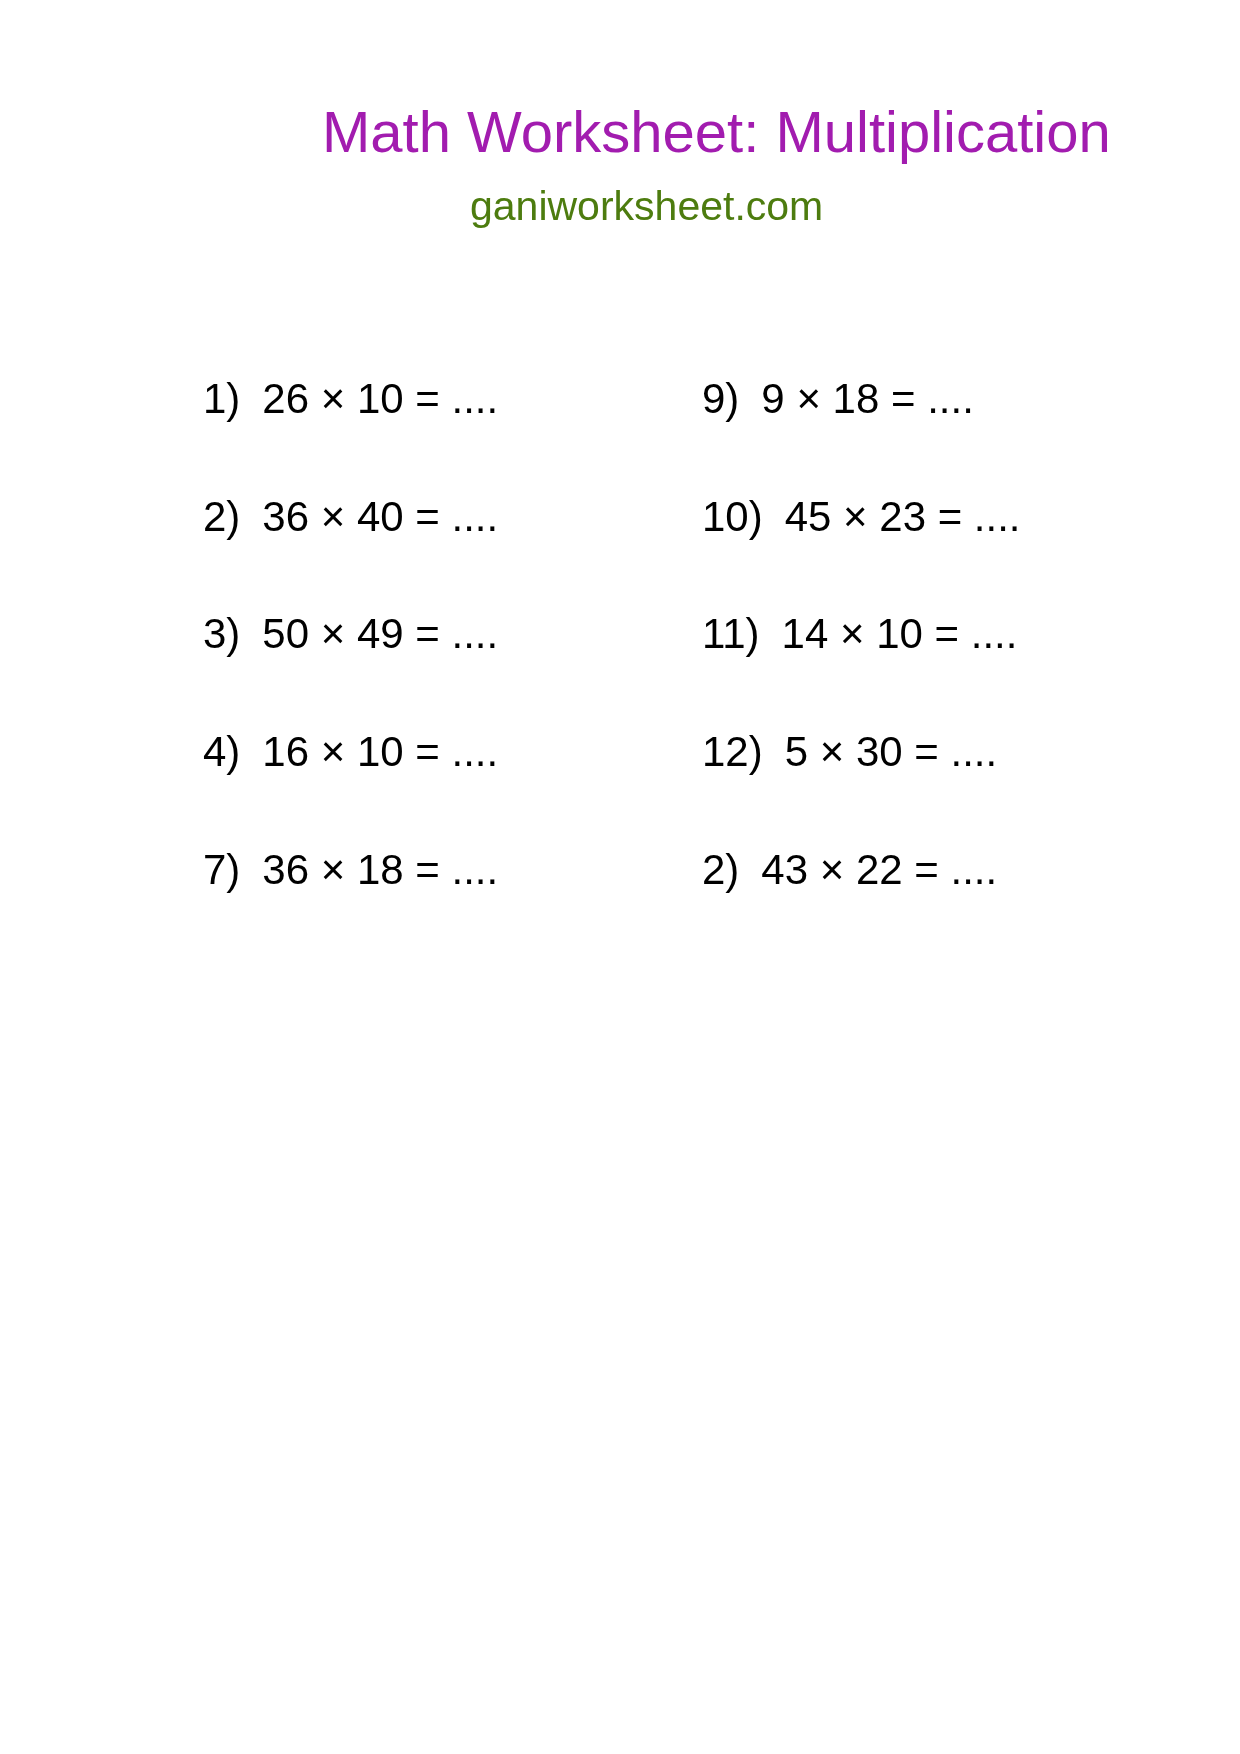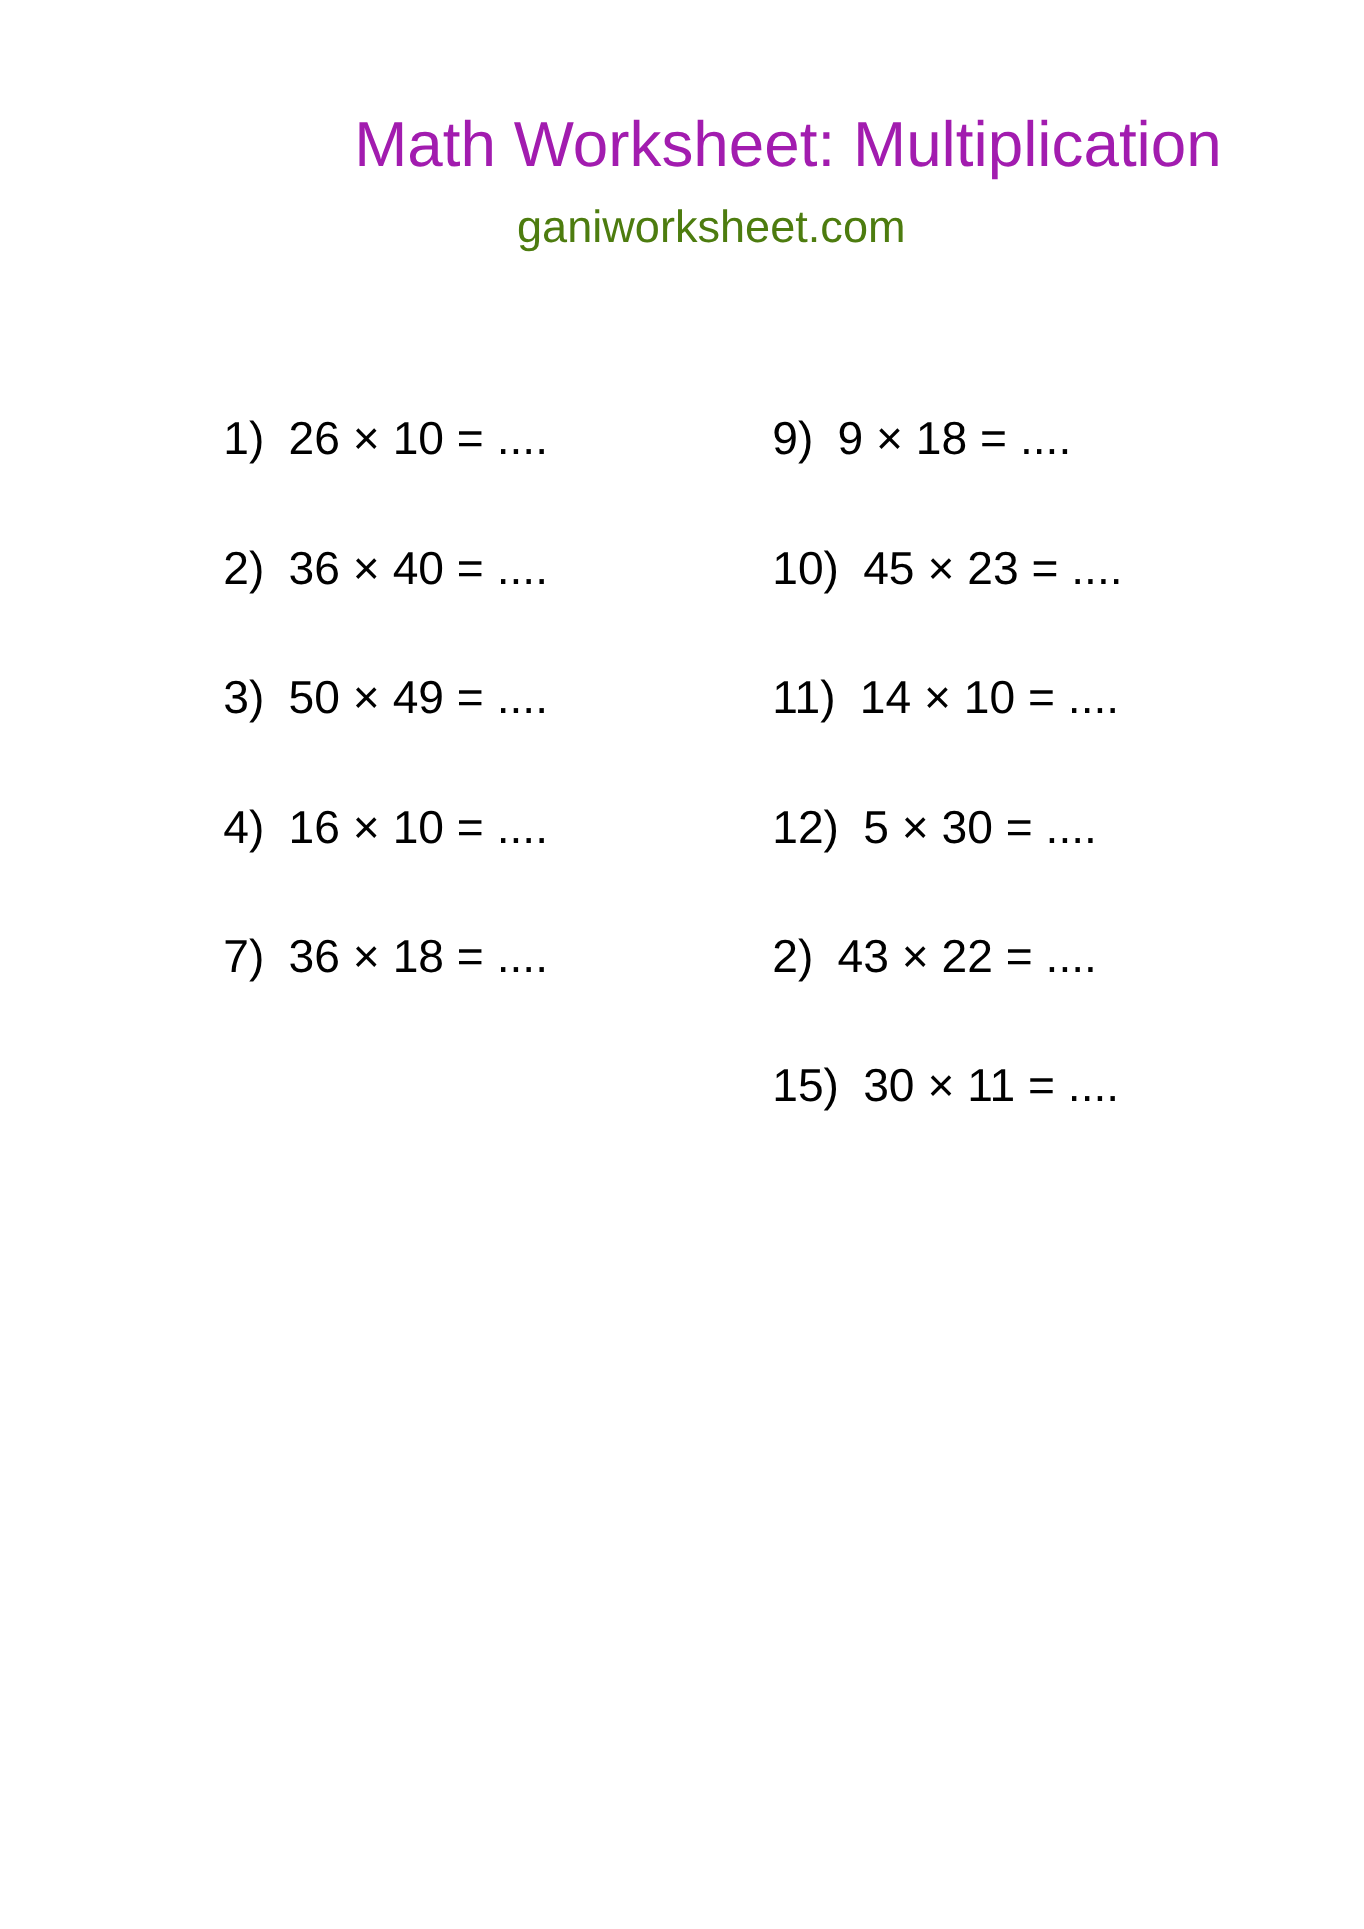--- a/index.html
+++ b/index.html
@@ -62,14 +62,13 @@
   <div class="problem"><span class="num">4)</span><span class="gap"></span><span>16 × 10 = ....</span></div>
   <div class="problem"><span class="num">7)</span><span class="gap"></span><span>36 × 18 = ....</span></div>
 </div>
 
 <div class="column right">
   <div class="problem"><span class="num">9)</span><span class="gap"></span><span>9 × 18 = ....</span></div>
   <div class="problem"><span class="num">10)</span><span class="gap"></span><span>45 × 23 = ....</span></div>
   <div class="problem"><span class="num">11)</span><span class="gap"></span><span>14 × 10 = ....</span></div>
   <div class="problem"><span class="num">12)</span><span class="gap"></span><span>5 × 30 = ....</span></div>
   <div class="problem"><span class="num">2)</span><span class="gap"></span><span>43 × 22 = ....</span></div>
-  <div class="problem"><span class="num">15)</span><span class="gap"></span><span>30 × 11 = ....</span></div>
 </div>
 
 </body></html>

